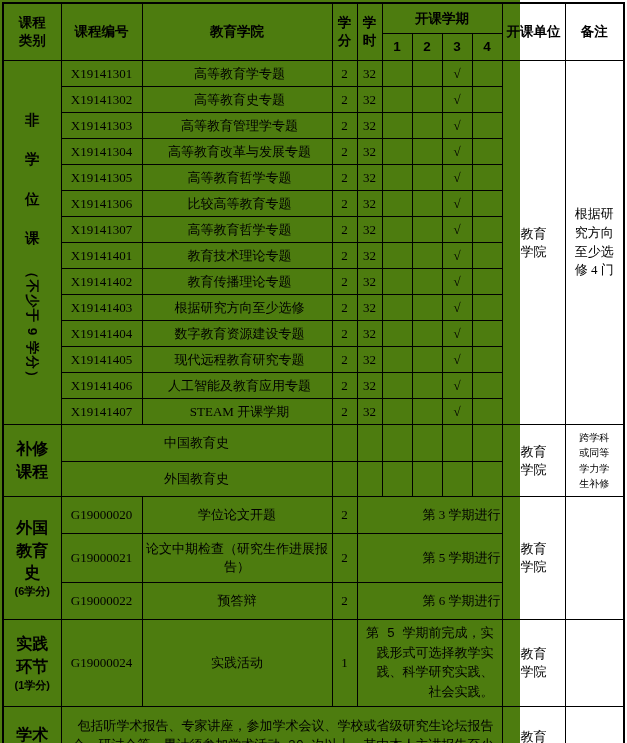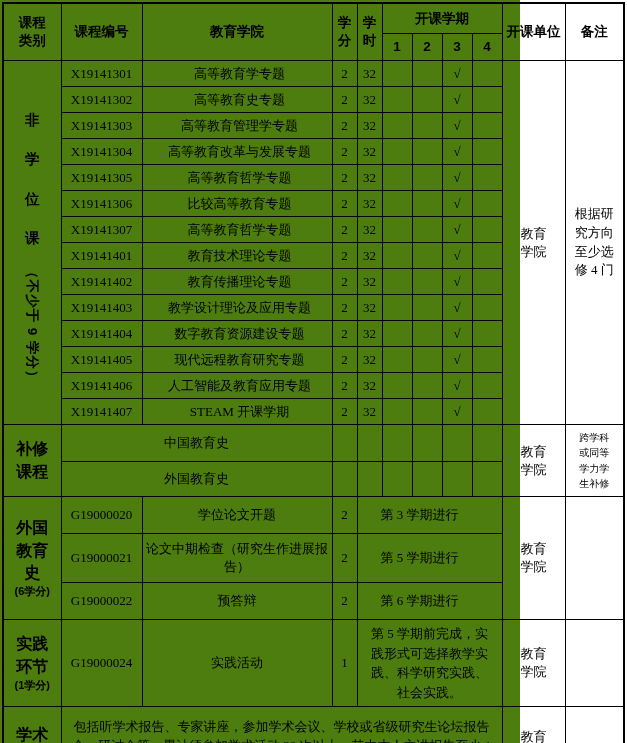--- a/index.html
+++ b/index.html
@@ -28,22 +28,22 @@
   tr.hh1 td,tr.hh1 th{height:27px;}
   tr.hh2 th{height:24px;}
   tr.r25 td{height:23px;}
   tr.r36 td{height:34px;}
   tr.r34 td{height:32px;}
   tr.r48 td{height:46px;}
   tr.r76 td{height:74px;}
   tr.r72 td{height:70px;}
   
   .tl{text-align:center;padding-left:6px;}
-  .sched{text-align:left;padding-left:23px;}
-  .desc{text-align:center;padding:4px 8px 4px 8px;line-height:1.5;}
+  .sched{text-align:right;padding-left:23px;}
+  .desc{text-align:right;padding:4px 8px 4px 8px;line-height:1.5;font-family:Liberation Mono, monospace;}
   .catlabel{font-family:"Liberation Sans","DejaVu Sans",sans-serif;font-weight:bold;font-size:16px;line-height:1.4;}
   .catnote{font-family:Liberation Sans, sans-serif;font-weight:bold;font-size:11px;line-height:1.3;}
   .iw{display:inline-block;vertical-align:middle;}
   .w32{width:33px;}
   .w46{width:47px;line-height:1.45;}
   .small-remark{font-size:10px;line-height:1.55;}
   .unit-cell .iw{width:30px;}
   
   .vert{
     height:340px;display:flex;flex-direction:column;
@@ -190,21 +190,21 @@
     <td class="tl">教育传播理论专题</td>
     <td>2</td>
     <td>32</td>
     <td></td>
           <td></td>
     <td class="check">√</td>
     <td></td>
   </tr>
   <tr class="r25">
     <td>X19141403</td>
-    <td class="tl">教学设计理论及应用专题</td>
+    <td class="tl">根据研究方向至少选修</td>
     <td>2</td>
     <td>32</td>
     <td></td>
           <td></td>
     <td class="check">√</td>
     <td></td>
   </tr>
   <tr class="r25">
     <td>X19141404</td>
     <td class="tl">数字教育资源建设专题</td>

